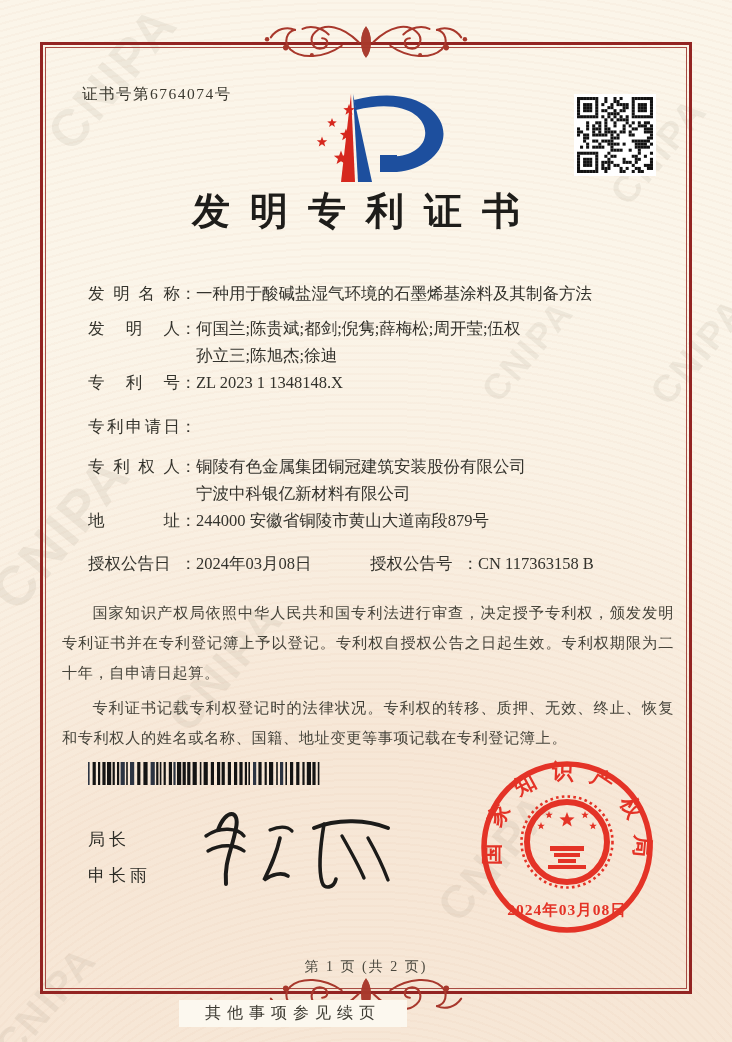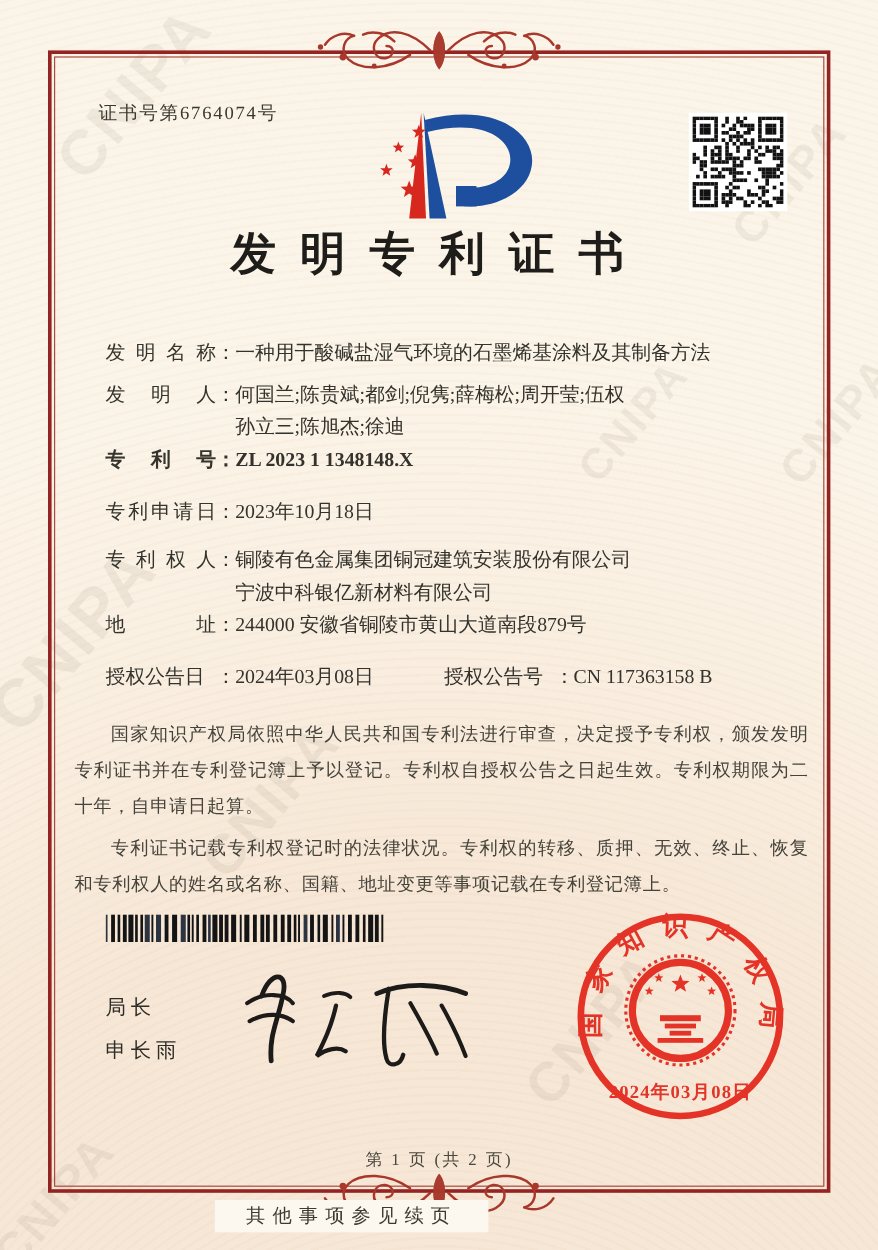--- a/index.html
+++ b/index.html
@@ -58,21 +58,21 @@
     letter-spacing:20px;box-sizing:border-box;
   }
   
   .fields{
     position:absolute;left:88px;top:280px;width:560px;
     font-size:16.5px;line-height:27px;color:#33322c;
   }
   .frow{display:grid;grid-template-columns:92px 16px 1fr;}
   .frow .flabel{text-align:justify;text-align-last:justify;color:#34332c;}
   .frow.mb-lg{margin-bottom:8px;}
-  .frow.mb-md{margin-bottom:17px;font-weight:bold;}
+  .frow.mb-md{margin-bottom:17px;}
   .frow.mb-sm{margin-bottom:13px;}
   .grant-row{display:grid;grid-template-columns:92px 16px 174px 92px 16px 1fr;margin-top:16px;}
   
   .paras{
     position:absolute;left:62px;top:598px;width:612px;
     font-size:15.2px;line-height:30px;letter-spacing:0.6px;
     color:#45433a;text-align:justify;
   }
   .paras p{margin:0 0 5px 0;text-indent:2em;}
   
@@ -488,21 +488,20 @@
       </span>
     </div>
     <div class="frow mb-md">
       <span class="flabel">专利号</span>
         <span>：</span>
         <span>ZL 2023 1 1348148.X</span>
     </div>
     <div class="frow mb-sm">
       <span class="flabel">专利申请日</span>
         <span>：</span>
-        <span>2023年10月18日</span>
     </div>
     <div class="frow">
       <span class="flabel">专利权人</span>
         <span>：</span>
       <span>
         <div>铜陵有色金属集团铜冠建筑安装股份有限公司</div>
         <div>宁波中科银亿新材料有限公司</div>
       </span>
     </div>
     <div class="frow">

